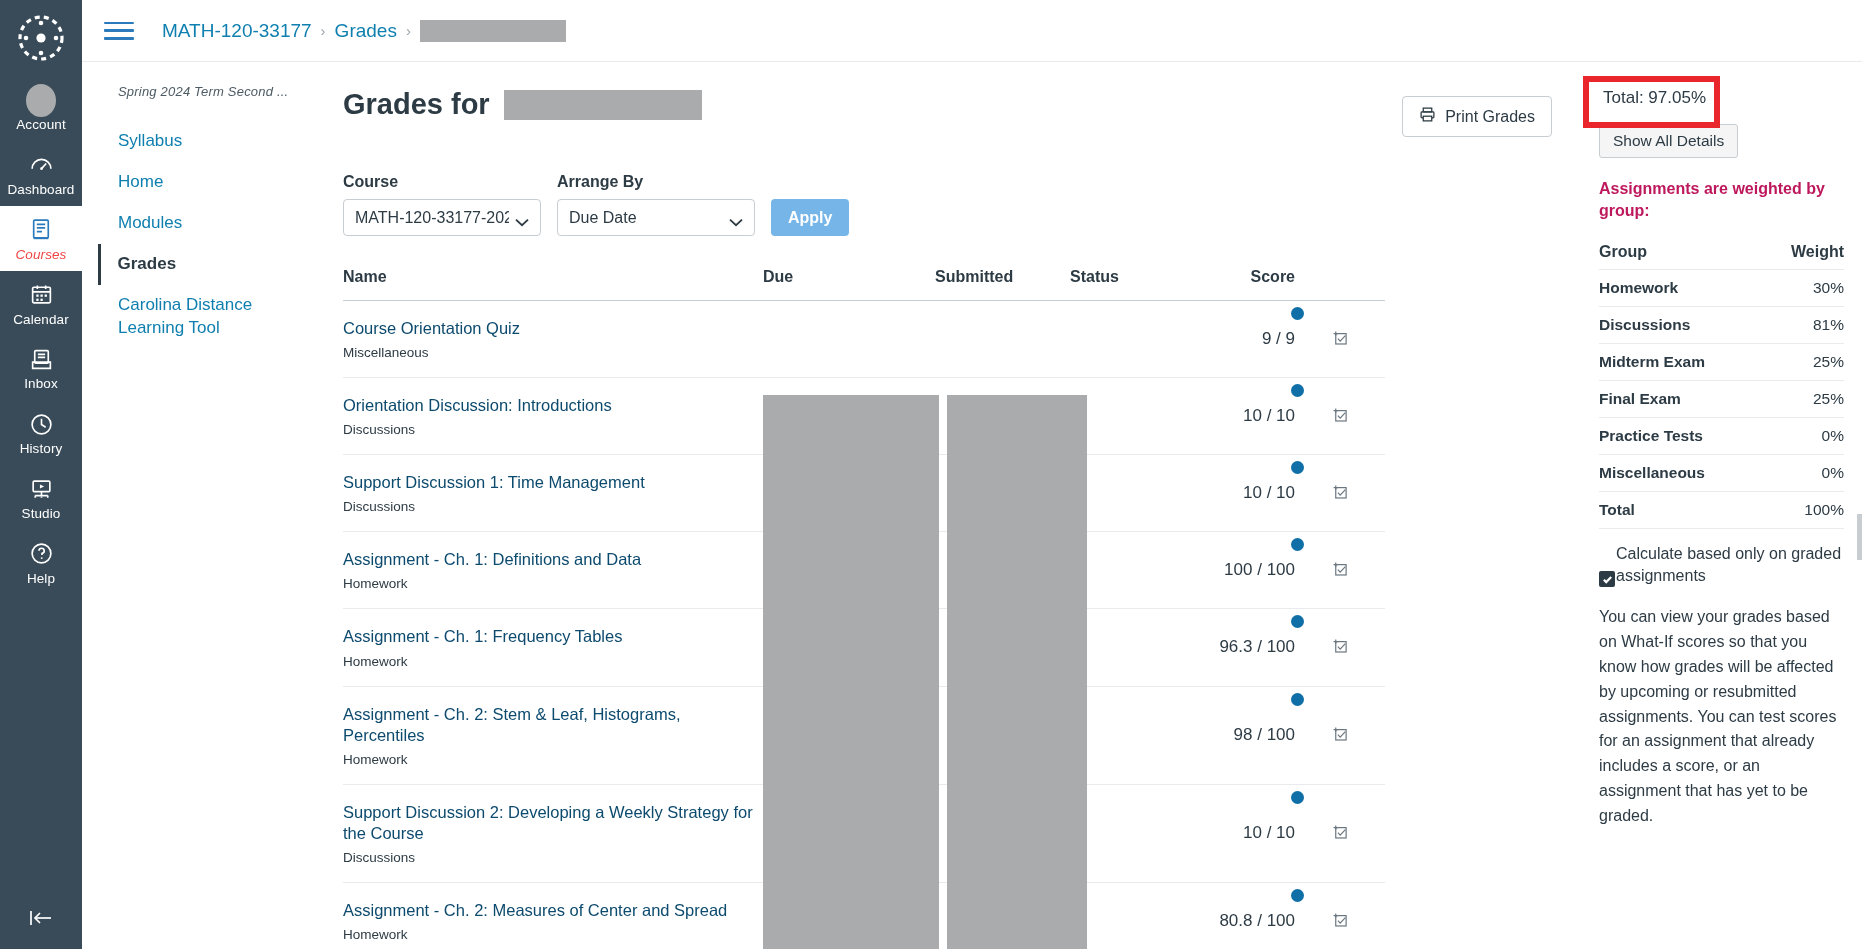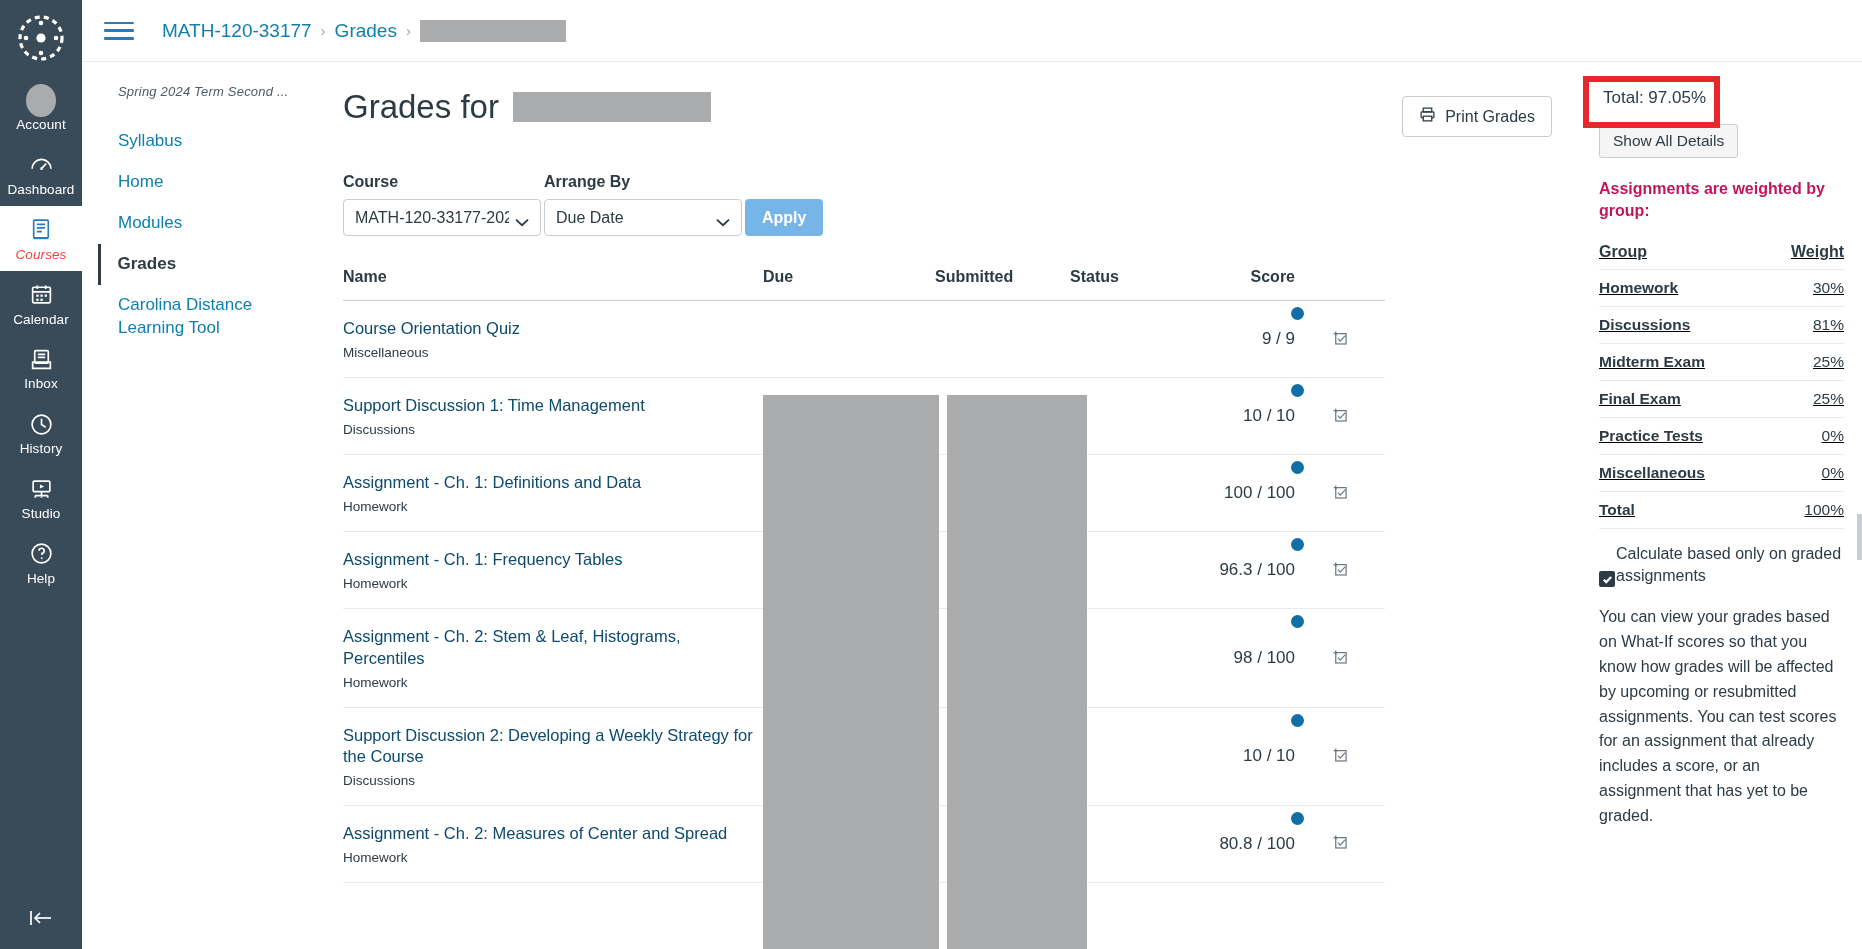--- a/index.html
+++ b/index.html
@@ -72,32 +72,32 @@
   }
   .cn-item.active {
     color: #2D3B45; font-weight: bold; border-left: 3.5px solid #2D3B45;
     padding-left: 16.5px;
   }
 
   
   .grades-body { flex: 1; padding: 26px 0 0 26px; min-width: 0; position: relative; }
 
   .grades-head { display: flex; align-items: flex-start; justify-content: space-between; padding-right: 28px; }
-  .page-title { font-size: 33px; color: #2D3B45; font-weight: normal; display: flex; align-items: center; }
+  .page-title { font-size: 29px; color: #2D3B45; font-weight: bold; display: flex; align-items: center; }
   .title-redacted { display: inline-block; width: 198px; height: 30px; background: #A9ABAD; margin-left: 14px; }
 
   .print-btn {
     display: inline-flex; align-items: center; gap: 9px;
     border: 1px solid #C7CDD1; background: #fff; border-radius: 4px;
     padding: 9px 16px; font-size: 16px; color: #2D3B45; cursor: pointer;
     margin-top: 8px;
   }
   .print-btn svg { stroke: #2D3B45; fill: none; stroke-width: 1.5; }
 
-  .filters { display: flex; align-items: flex-end; gap: 3px; margin-top: 36px; }
+  .filters { display: flex; align-items: flex-end; gap: 16px; margin-top: 36px; }
   .field-label { font-size: 16px; color: #2D3B45; font-weight: bold; margin-bottom: 8px; }
   .select-box {
     width: 198px; height: 37px; border: 1px solid #C7CDD1; border-radius: 4px;
     background: #fff; display: flex; align-items: center; justify-content: space-between;
     padding: 0 11px; font-size: 16px; color: #2D3B45; cursor: pointer;
     white-space: nowrap; overflow: hidden;
   }
   .select-box .sel-text { overflow: hidden; text-overflow: clip; }
   .chev { width: 14px; height: 9px; flex-shrink: 0; margin-left: 6px; }
   .chev svg { stroke: #2D3B45; fill: none; stroke-width: 1.8; }
@@ -138,21 +138,21 @@
     position: absolute; left: -16px; top: -6px; width: 137px; height: 52px;
     border: 6px solid #E8262B; background: transparent; pointer-events: none;
   }
   .total-text { font-size: 17px; color: #2D3B45; position: relative; padding-left: 4px; }
   .showdetails-btn {
     border: 1px solid #C7CDD1; background: #F5F5F5; border-radius: 3px;
     font-size: 15.5px; color: #2D3B45; padding: 7px 13px; cursor: pointer;
     margin-top: 12px; font-family: inherit;
   }
   .weighted-note { font-size: 16px; color: #be185d; font-weight: bold; margin-top: 20px; line-height: 1.35; }
-  .weight-table { width: 100%; border-collapse: collapse; margin-top: 14px; text-decoration: underline; }
+  .weight-table { width: 100%; border-collapse: collapse; margin-top: 14px; }
   .weight-table th {
     text-align: left; font-size: 16px; color: #2D3B45; font-weight: bold;
     padding: 8px 0; border-bottom: 1px solid #E8EAEC;
   }
   .weight-table th.right, .weight-table td.right { text-align: right; }
   .weight-table td { font-size: 15.5px; color: #2D3B45; padding: 9px 0; border-bottom: 1px solid #E8EAEC; }
   .weight-table td.grp { font-weight: bold; }
   .calc-row { display: flex; align-items: flex-end; gap: 1px; margin-top: 14px; }
   .chk {
     width: 16px; height: 16px; background: #2D3B45; border-radius: 2px;
@@ -377,20 +377,35 @@
                 <td></td>
                 <td class="score-cell"><span>9 / 9</span><span class="score-dot"></span></td>
                 <td class="icon-cell"><span><svg viewBox="0 0 22 22" width="19" height="19">
                       <rect x="5.5" y="6.5" width="12" height="12"></rect>
                       <path d="M3 6.5h5M5.5 4v5"></path>
                       <path d="M8 12.4l2.6 2.8 6-6.4"></path>
                     </svg></span></td>
               </tr>
               <tr>
                 <td>
+                  <a class="a-title">Orientation Discussion: Introductions</a>
+                  <div class="a-group">Discussions</div>
+                </td>
+                <td></td>
+                <td></td>
+                <td></td>
+                <td class="score-cell"><span>10 / 10</span><span class="score-dot"></span></td>
+                <td class="icon-cell"><span><svg viewBox="0 0 22 22" width="19" height="19">
+                      <rect x="5.5" y="6.5" width="12" height="12"></rect>
+                      <path d="M3 6.5h5M5.5 4v5"></path>
+                      <path d="M8 12.4l2.6 2.8 6-6.4"></path>
+                    </svg></span></td>
+              </tr>
+              <tr>
+                <td>
                   <a class="a-title">Support Discussion 1: Time Management</a>
                   <div class="a-group">Discussions</div>
                 </td>
                 <td></td>
                 <td></td>
                 <td></td>
                 <td class="score-cell"><span>10 / 10</span><span class="score-dot"></span></td>
                 <td class="icon-cell"><span><svg viewBox="0 0 22 22" width="19" height="19">
                       <rect x="5.5" y="6.5" width="12" height="12"></rect>
                       <path d="M3 6.5h5M5.5 4v5"></path>

